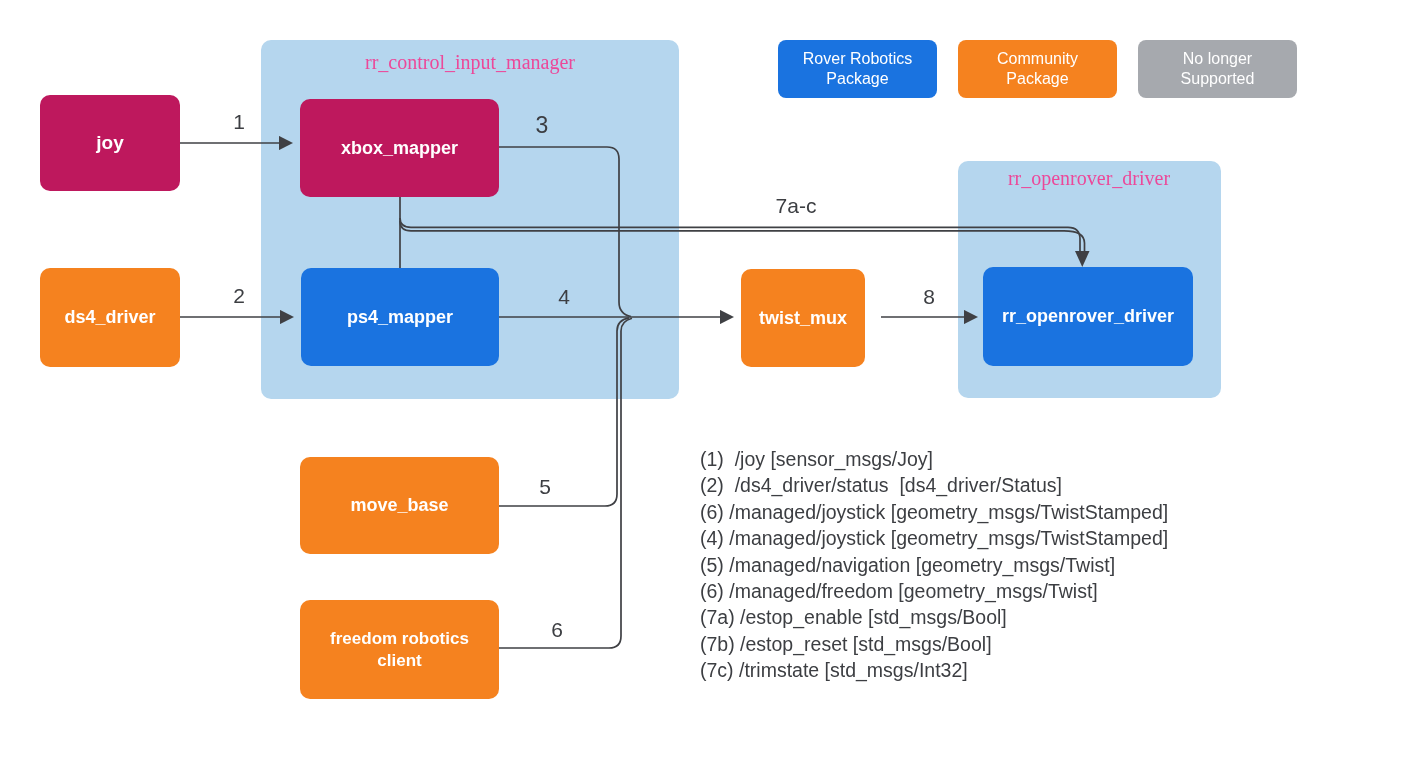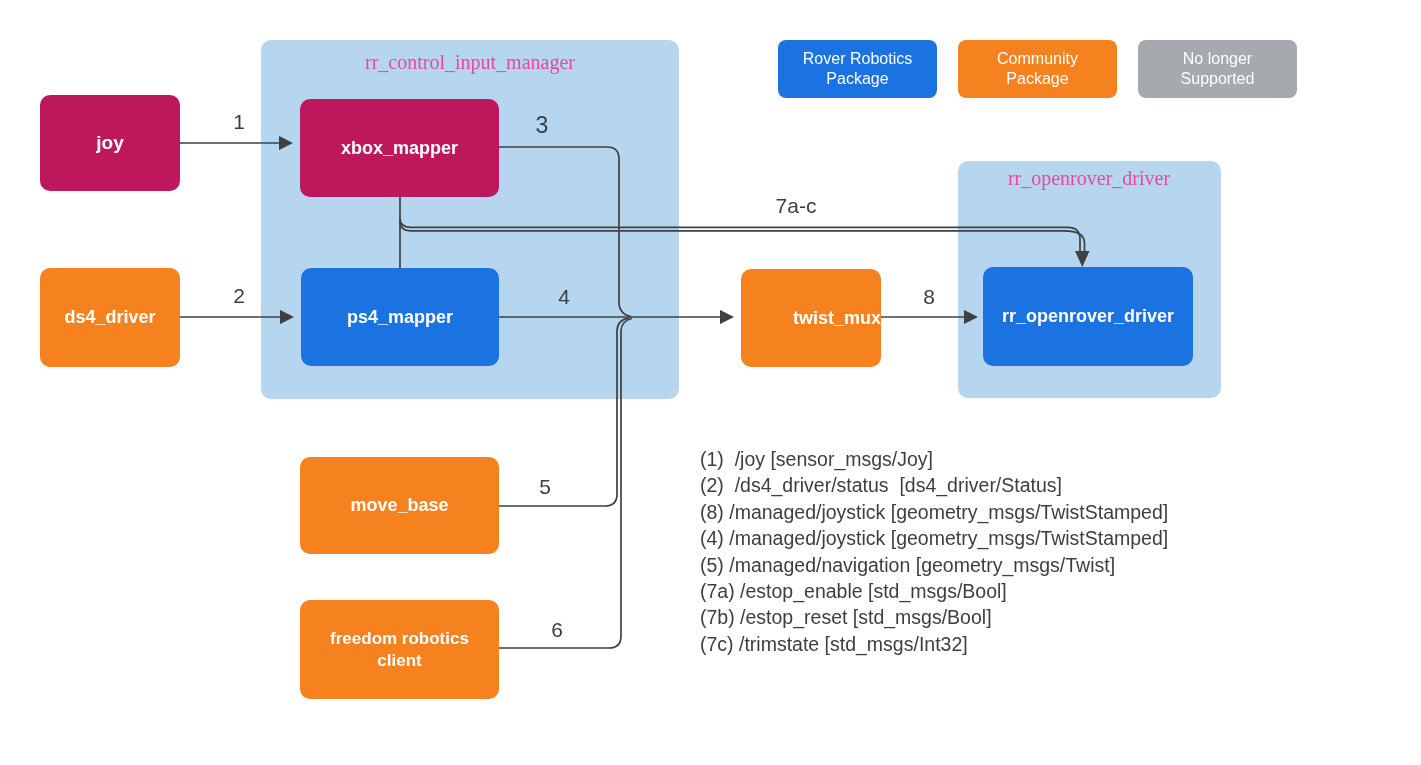--- a/index.html
+++ b/index.html
@@ -106,42 +106,43 @@
   </div>
 
   <div class="node orange" style="left:300px;top:457px;width:199px;height:97px;">
     <span>move_base</span>
   </div>
 
   <div class="node orange" style="left:300px;top:600px;width:199px;height:99px;font-size:17px;padding:0 28px;box-sizing:border-box;">
     <span>freedom robotics client</span>
   </div>
 
-  <div class="node orange" style="left:741px;top:269px;width:140px;height:98px;justify-content:flex-end;">
+  <div class="node orange" style="left:741px;top:269px;width:124px;height:98px;">
     <span>twist_mux</span>
   </div>
 
   <div class="node blue" style="left:983px;top:267px;width:210px;height:99px;">
     <span>rr_openrover_driver</span>
   </div>
 
   <div class="legend-box" style="left:778px;top:40px;width:159px;height:58px;background:#1A73E0;">
     <span>Rover Robotics Package</span>
   </div>
   <div class="legend-box" style="left:958px;top:40px;width:159px;height:58px;background:#F5821F;">
     <span>Community Package</span>
   </div>
   <div class="legend-box" style="left:1138px;top:40px;width:159px;height:58px;background:#A6A9AE;">
     <span>No longer Supported</span>
   </div>
 
   <div class="topic-list">
     <div class="topic-line">(1)  /joy [sensor_msgs/Joy]</div>
     <div class="topic-line">(2)  /ds4_driver/status  [ds4_driver/Status]</div>
-    <div class="topic-line">(8) /managed/joystick [geometry_msgs/TwistStamped]</div>
+    <div class="topic-line">(6) /managed/joystick [geometry_msgs/TwistStamped]</div>
     <div class="topic-line">(4) /managed/joystick [geometry_msgs/TwistStamped]</div>
     <div class="topic-line">(5) /managed/navigation [geometry_msgs/Twist]</div>
+    <div class="topic-line">(6) /managed/freedom [geometry_msgs/Twist]</div>
     <div class="topic-line">(7a) /estop_enable [std_msgs/Bool]</div>
     <div class="topic-line">(7b) /estop_reset [std_msgs/Bool]</div>
     <div class="topic-line">(7c) /trimstate [std_msgs/Int32]</div>
   </div>
 
 </div>
 
 </body></html>

